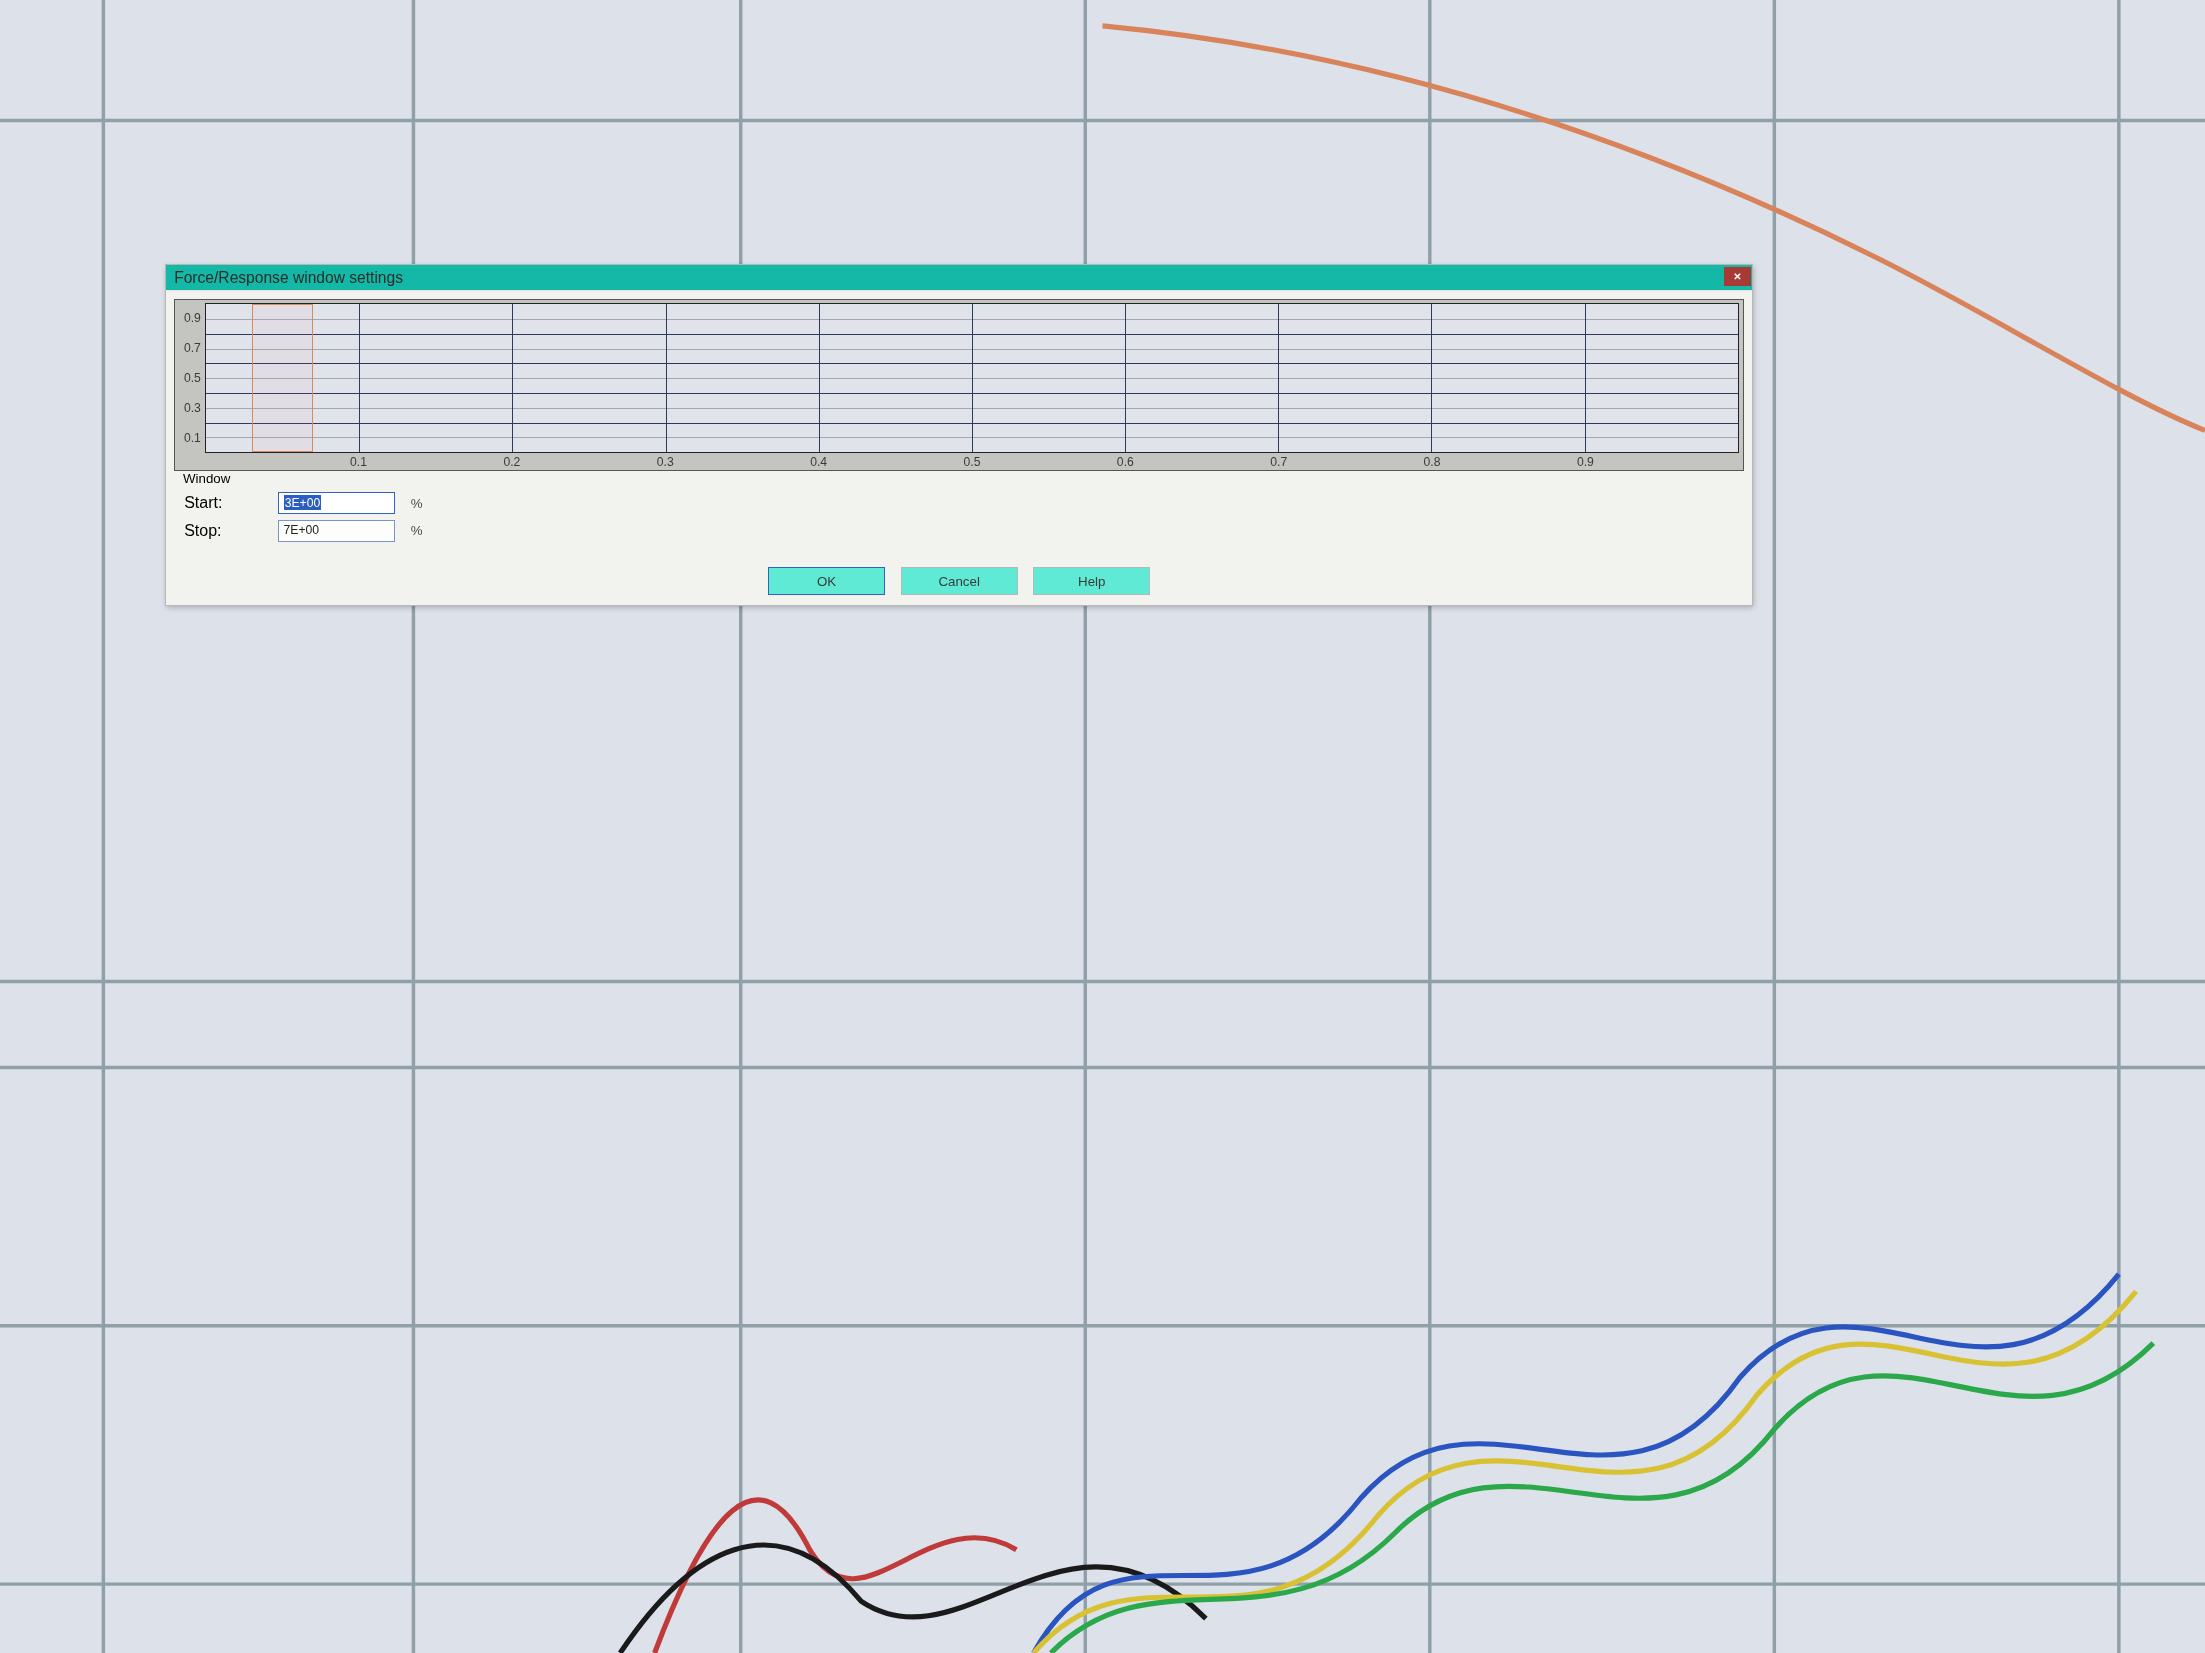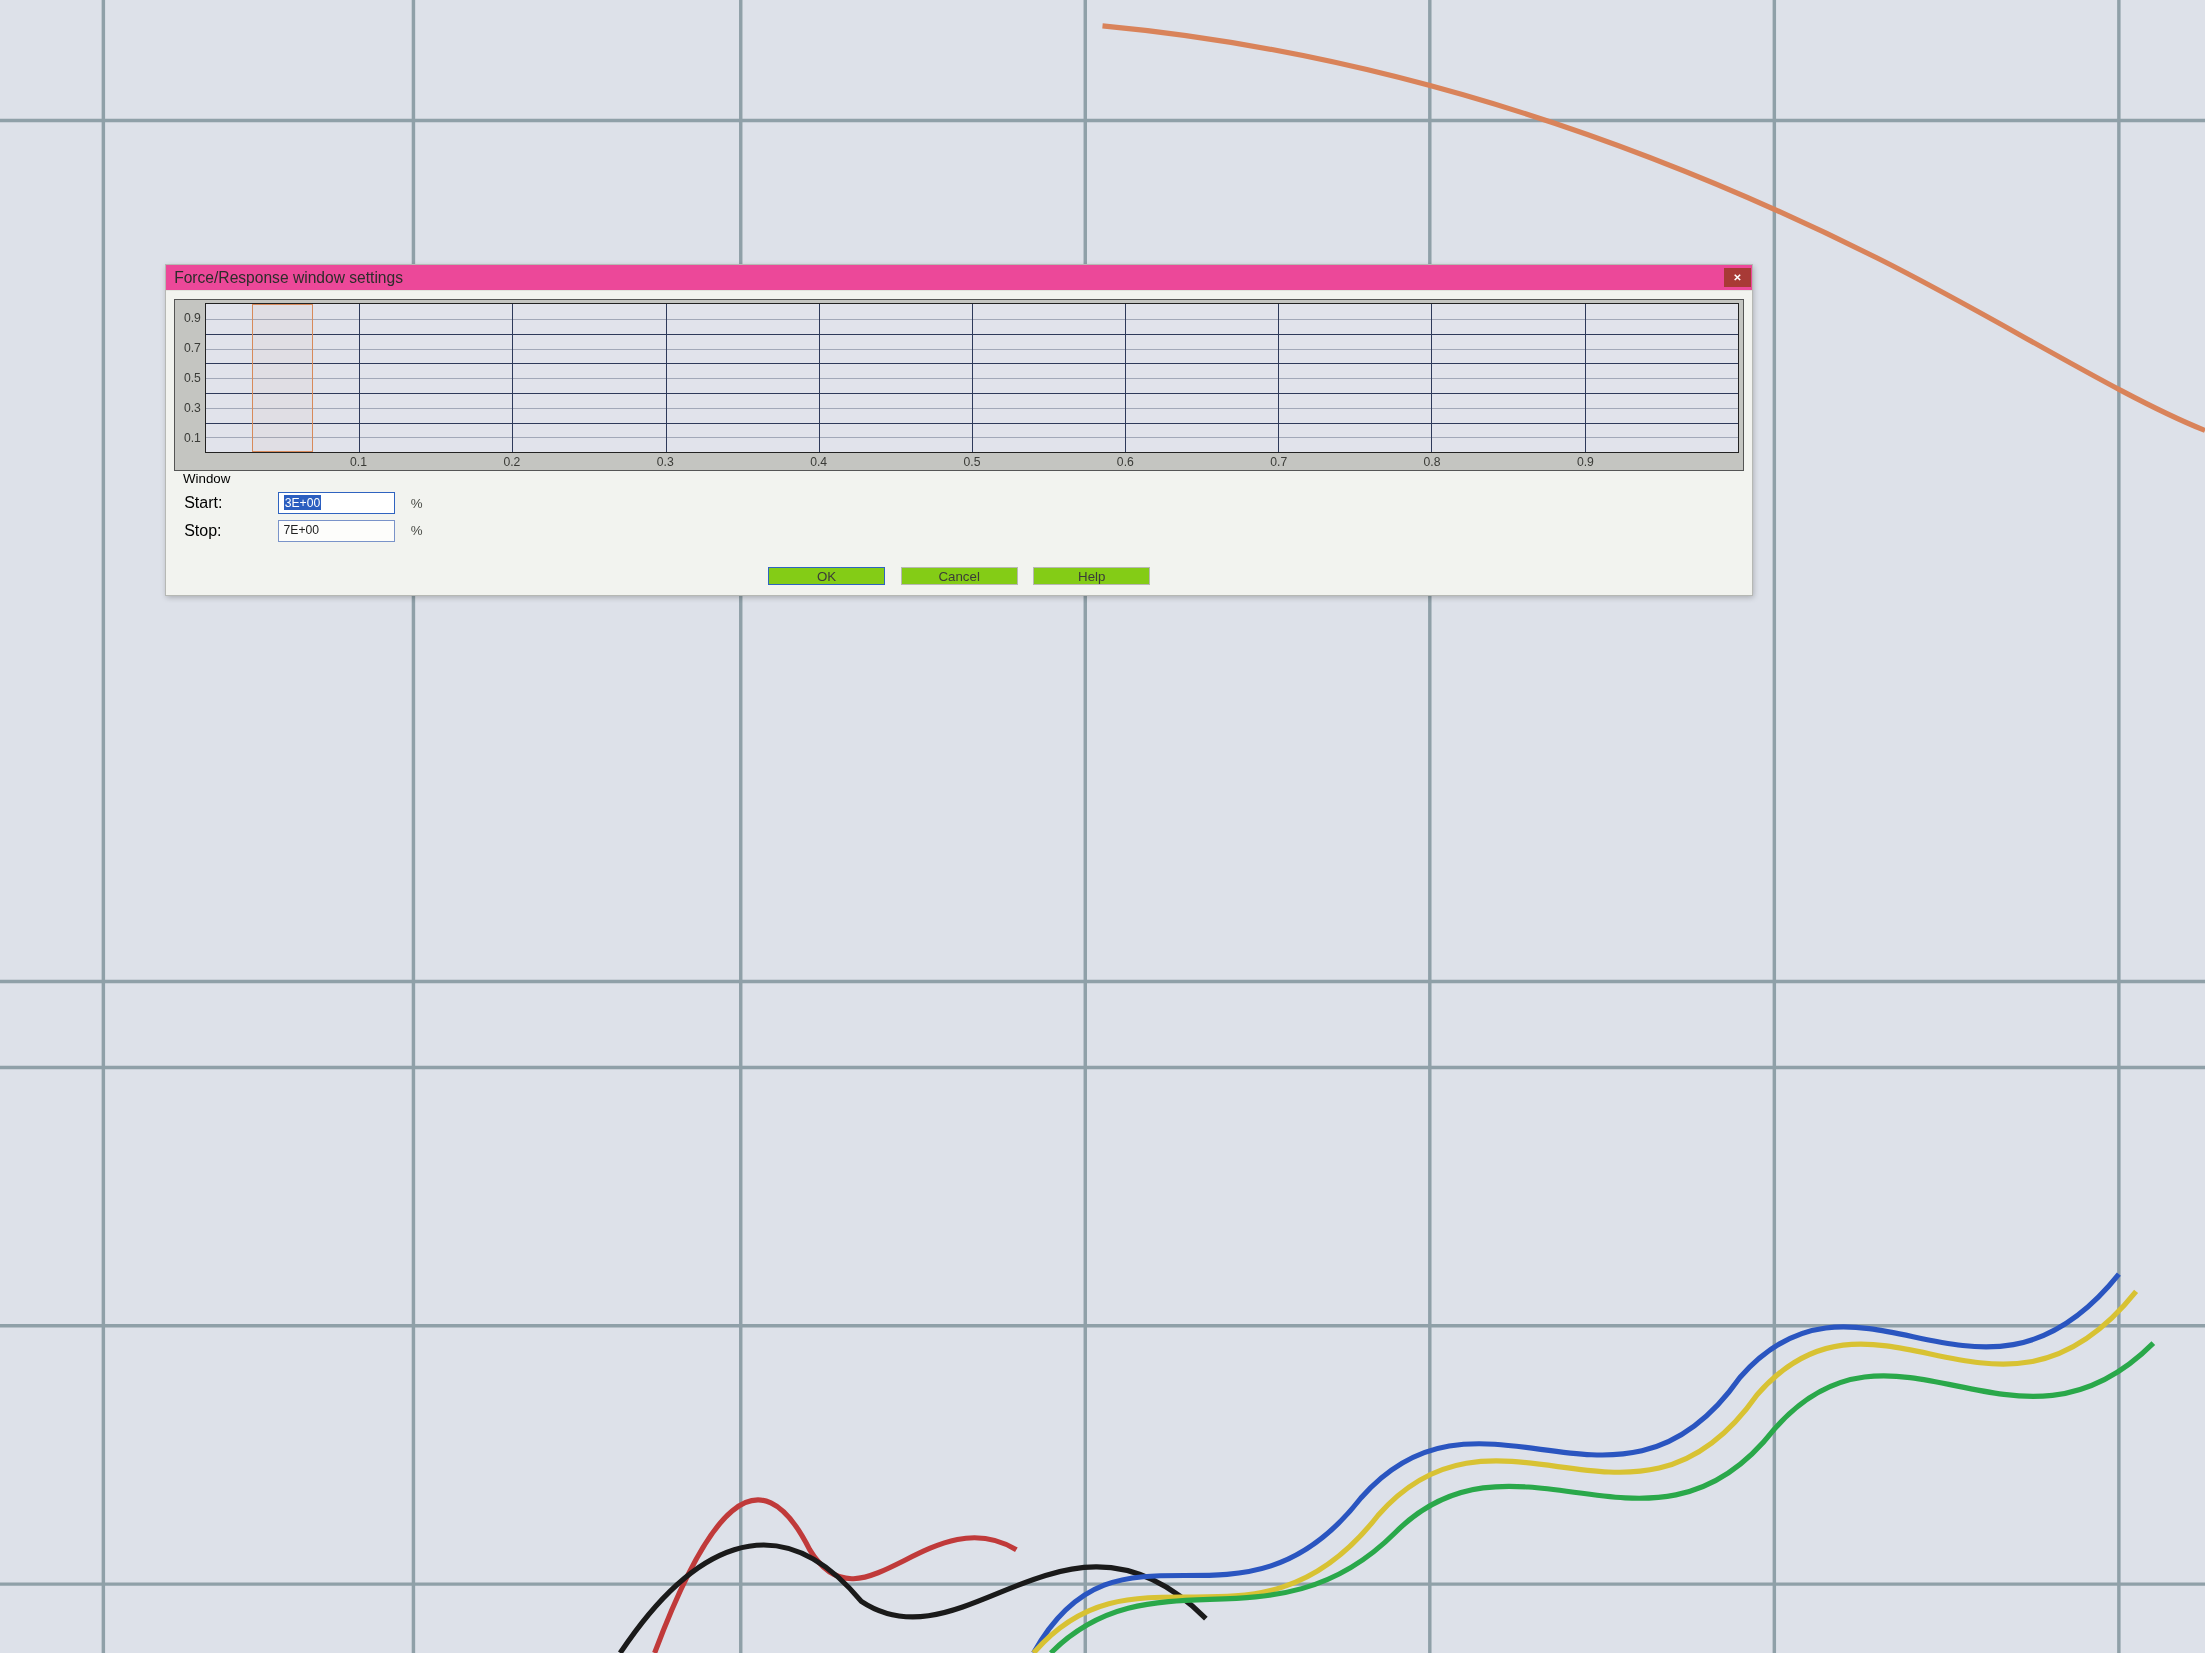--- a/index.html
+++ b/index.html
@@ -23,24 +23,24 @@
     position: absolute;
     left: 7.5%;
     top: 16%;
     width: 72%;
     background: #f2f3ef;
     border: 0.6px solid #b6b8b4;
     box-shadow: 1.1px 1.7px 5.6px rgba(0,0,0,0.25);
   }
   .titlebar {
     display: flex;
-    align-items: flex-end;
+    align-items: flex-start;
     justify-content: space-between;
     padding: 3.3px 0 3.3px 7.8px;
-    background: #ec4899;
+    background: #14b8a6;
     border-bottom: 0.6px solid #e1e2dd;
   }
   .titlebar .title {
     font-size: 15.6px;
     color: #2c2d2a;
   }
   .close-btn {
     width: 27px;
     height: 19px;
     background: #a83a36;
@@ -162,23 +162,23 @@
 
   
   .button-row {
     display: flex;
     gap: 15.6px;
     justify-content: center;
     padding: 6.7px 7.8px 10px 7.8px;
   }
   .btn {
     width: 117px;
-    height: 18px;
+    height: 28px;
     border: 0.6px solid #b7b8b3;
-    background: #84cc16;
+    background: #5eead4;
     font-size: 13.3px;
     color: #3b3c38;
     display: flex;
     align-items: center;
     justify-content: center;
     cursor: pointer;
   }
   .btn.default {
     border: 1.1px solid #2f63c0;
   }

